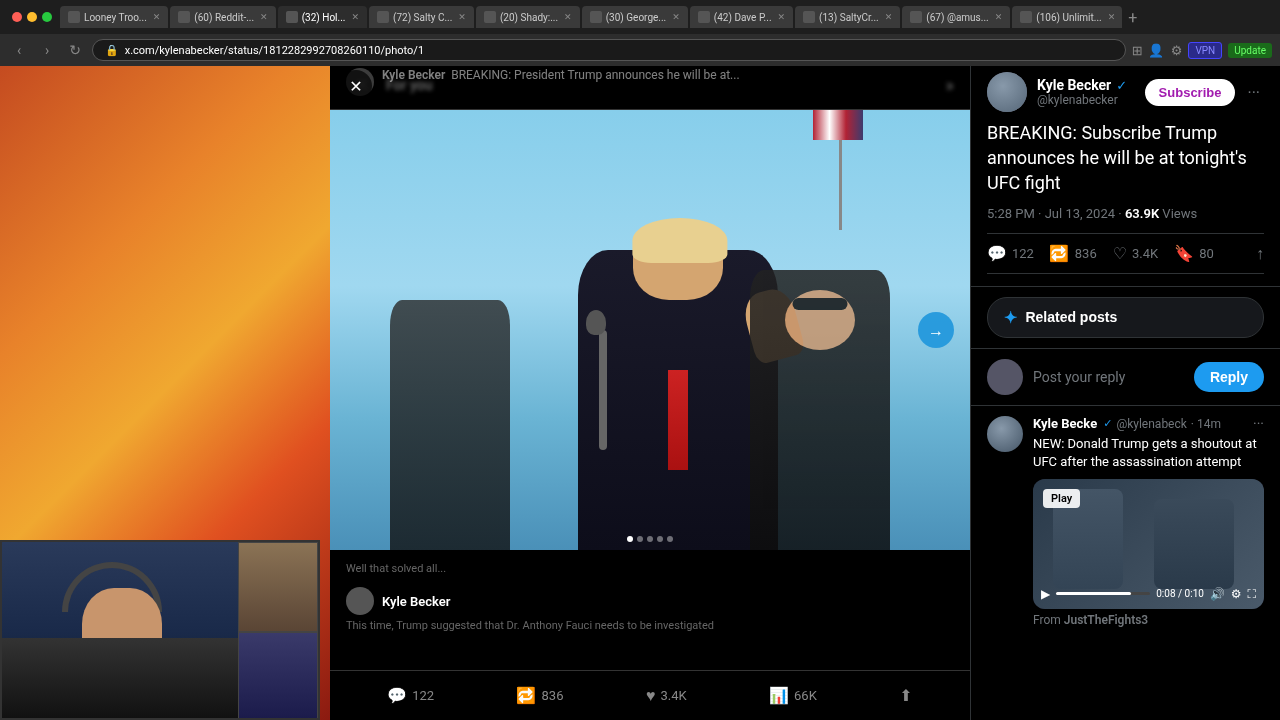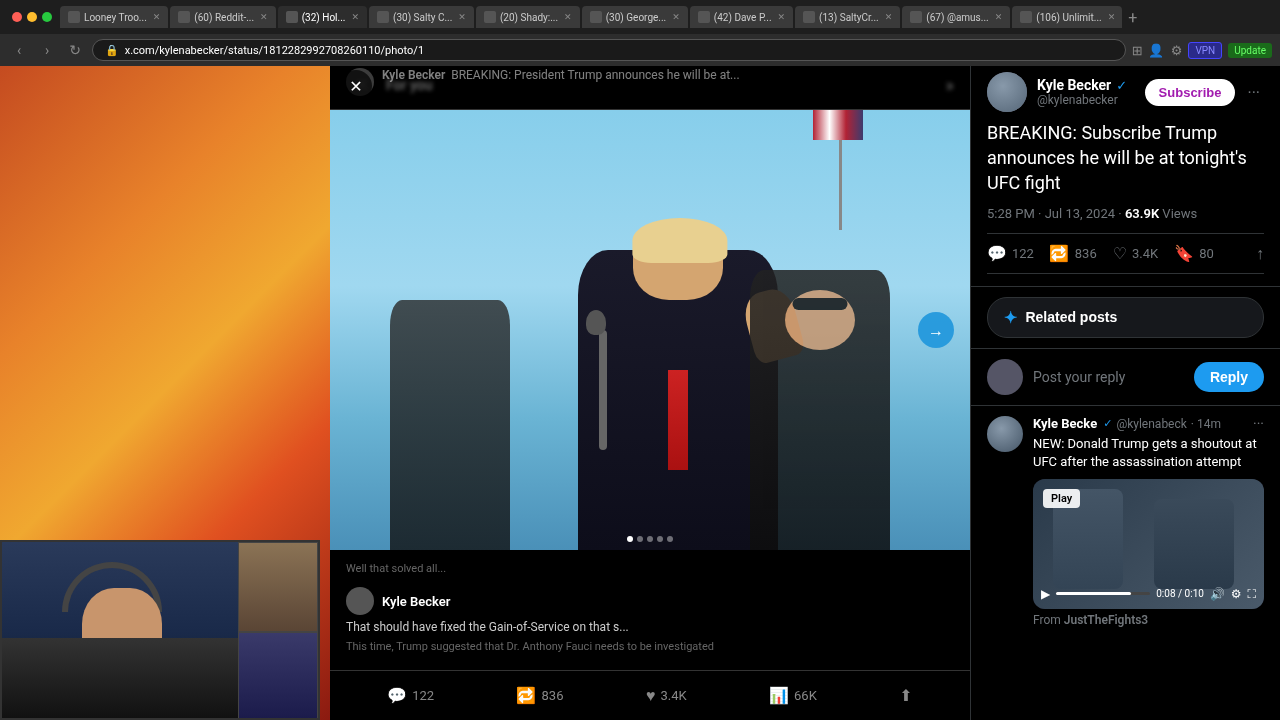--- a/index.html
+++ b/index.html
@@ -688,21 +688,21 @@
         <span>(60) Reddit-...</span>
         <span class="tab-close">✕</span>
       </div>
     <div class="tab active">
         <span class="tab-favicon"></span>
         <span>(32) Hol...</span>
         <span class="tab-close">✕</span>
       </div>
     <div class="tab">
         <span class="tab-favicon"></span>
-        <span>(30) Salty C...</span>
+        <span>(72) Salty C...</span>
         <span class="tab-close">✕</span>
       </div>
     <div class="tab">
         <span class="tab-favicon"></span>
         <span>(20) Shady:...</span>
         <span class="tab-close">✕</span>
       </div>
     <div class="tab">
         <span class="tab-favicon"></span>
         <span>(30) George...</span>
@@ -827,21 +827,20 @@
         <div class="dot"></div>
       </div>
     </div>
 
     <div class="tweet-bottom-overlay">
       <div style="color:#666;font-size:11px;padding:4px 0;margin-bottom:8px;">Well that solved all...</div>
       <div class="tweet-user-row">
         <div class="small-avatar"></div>
         <span class="tweet-user-name">Kyle Becker</span>
       </div>
-      <div class="tweet-content-text">That should have fixed the Gain-of-Service on that s...</div>
       <div style="color:#666;font-size:11px;margin-top:4px;">This time, Trump suggested that Dr. Anthony Fauci needs to be investigated</div>
     </div>
 
     <div class="tweet-actions-bar">
       <div class="action-item">
         <span class="action-icon">💬</span>
         <span>122</span>
       </div>
       <div class="action-item">
         <span class="action-icon">🔁</span>

